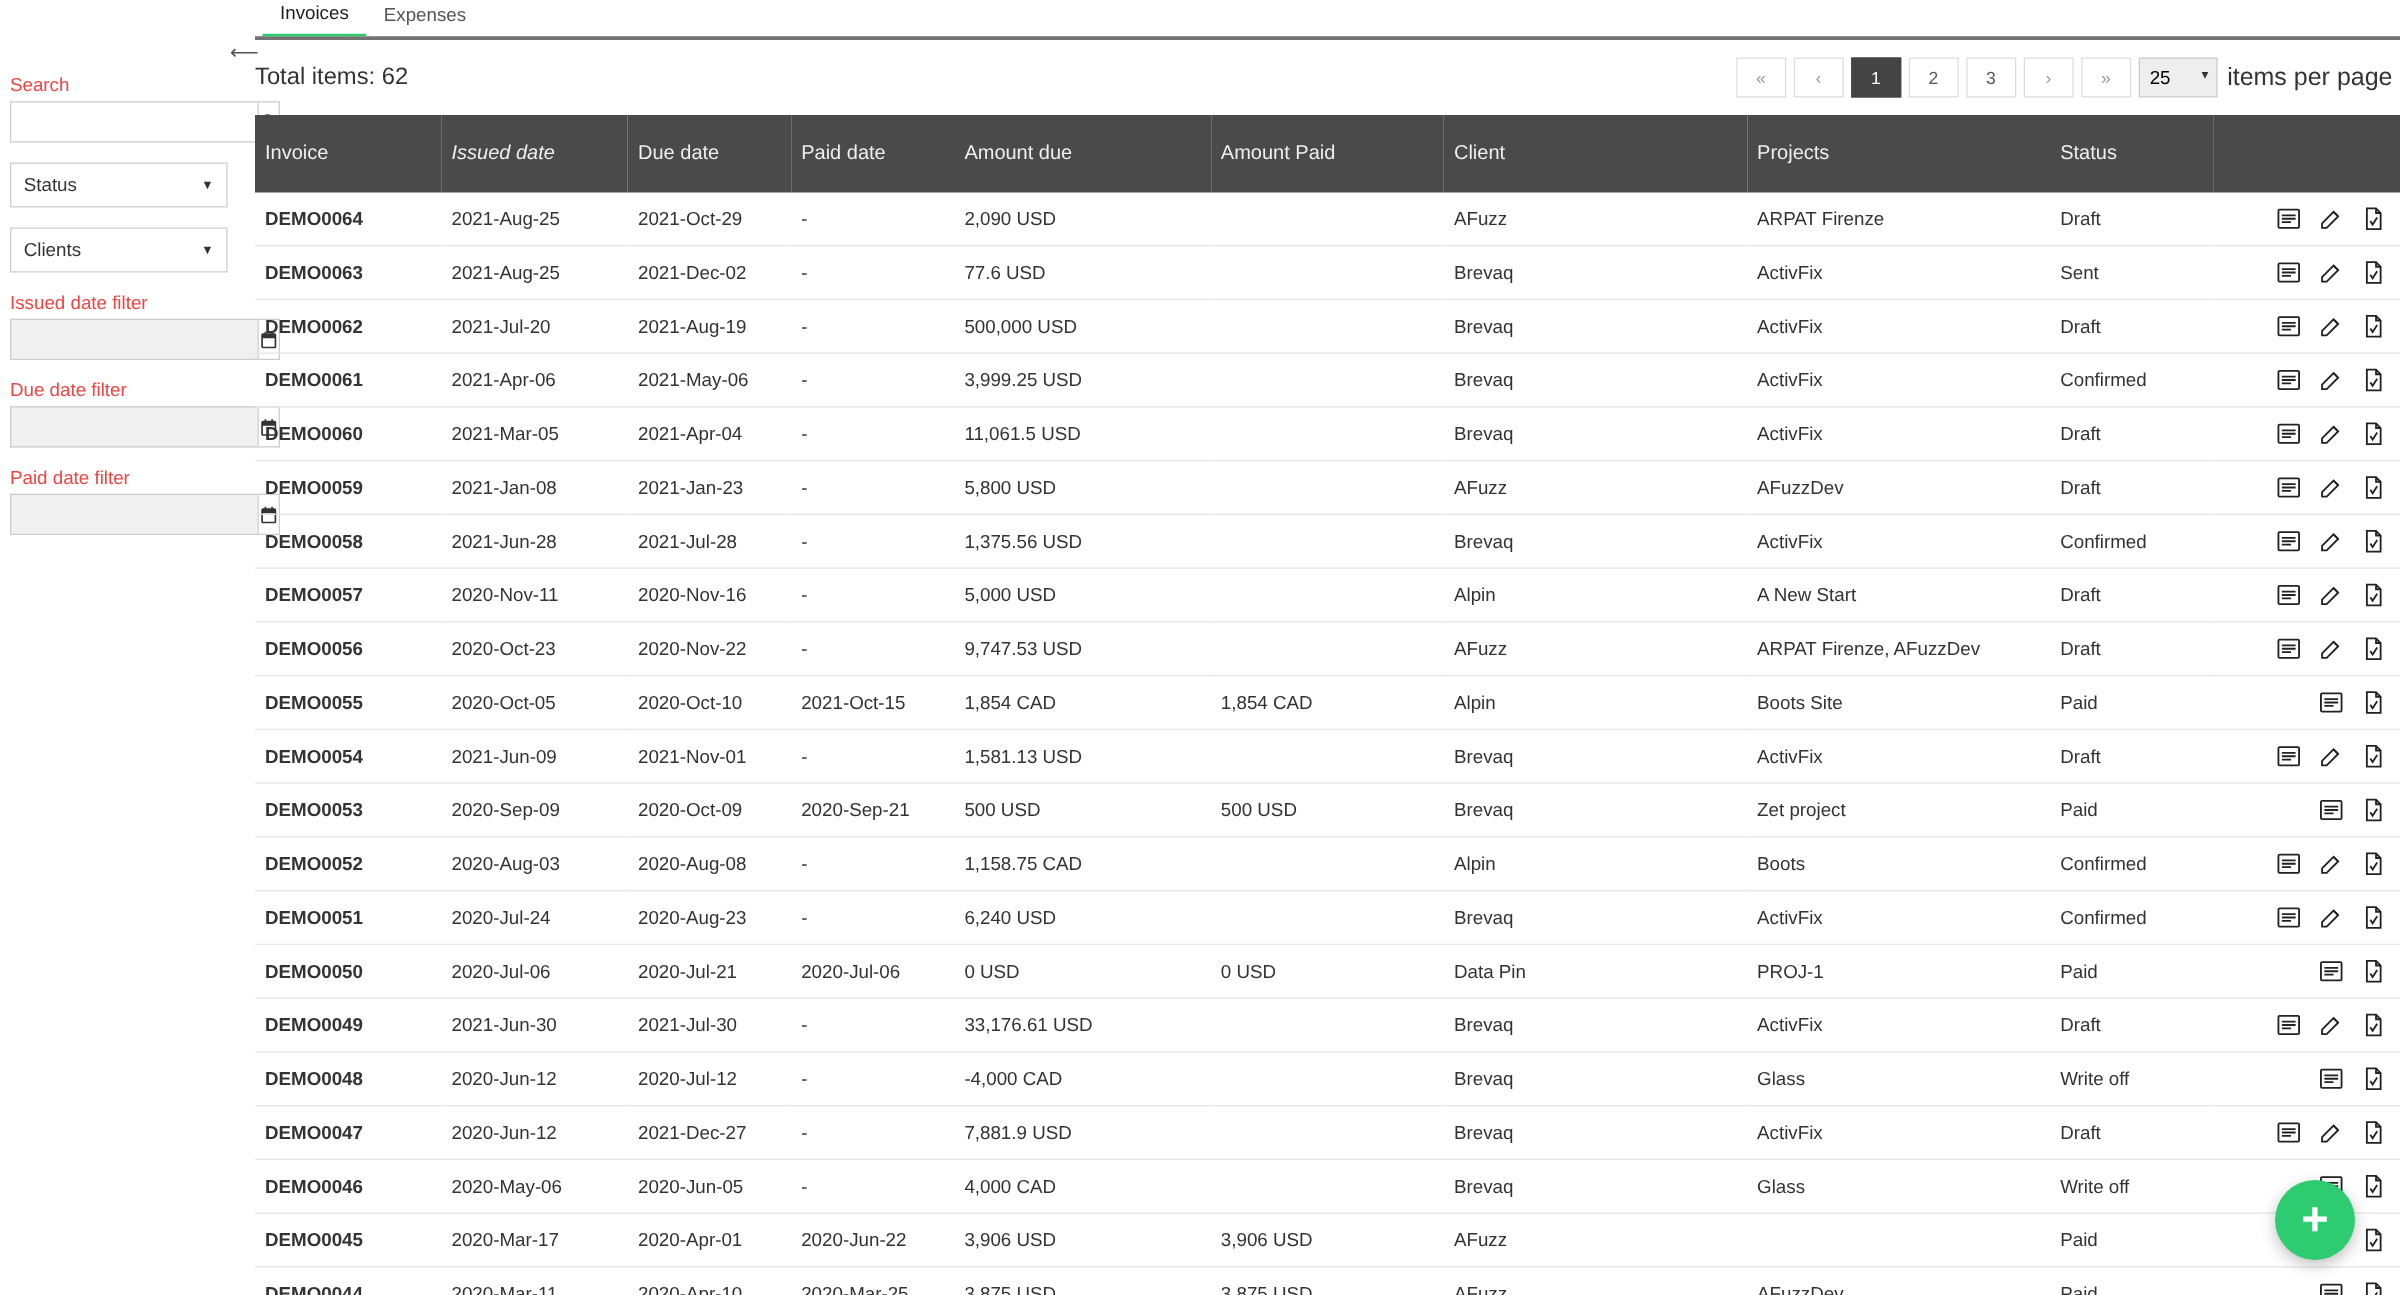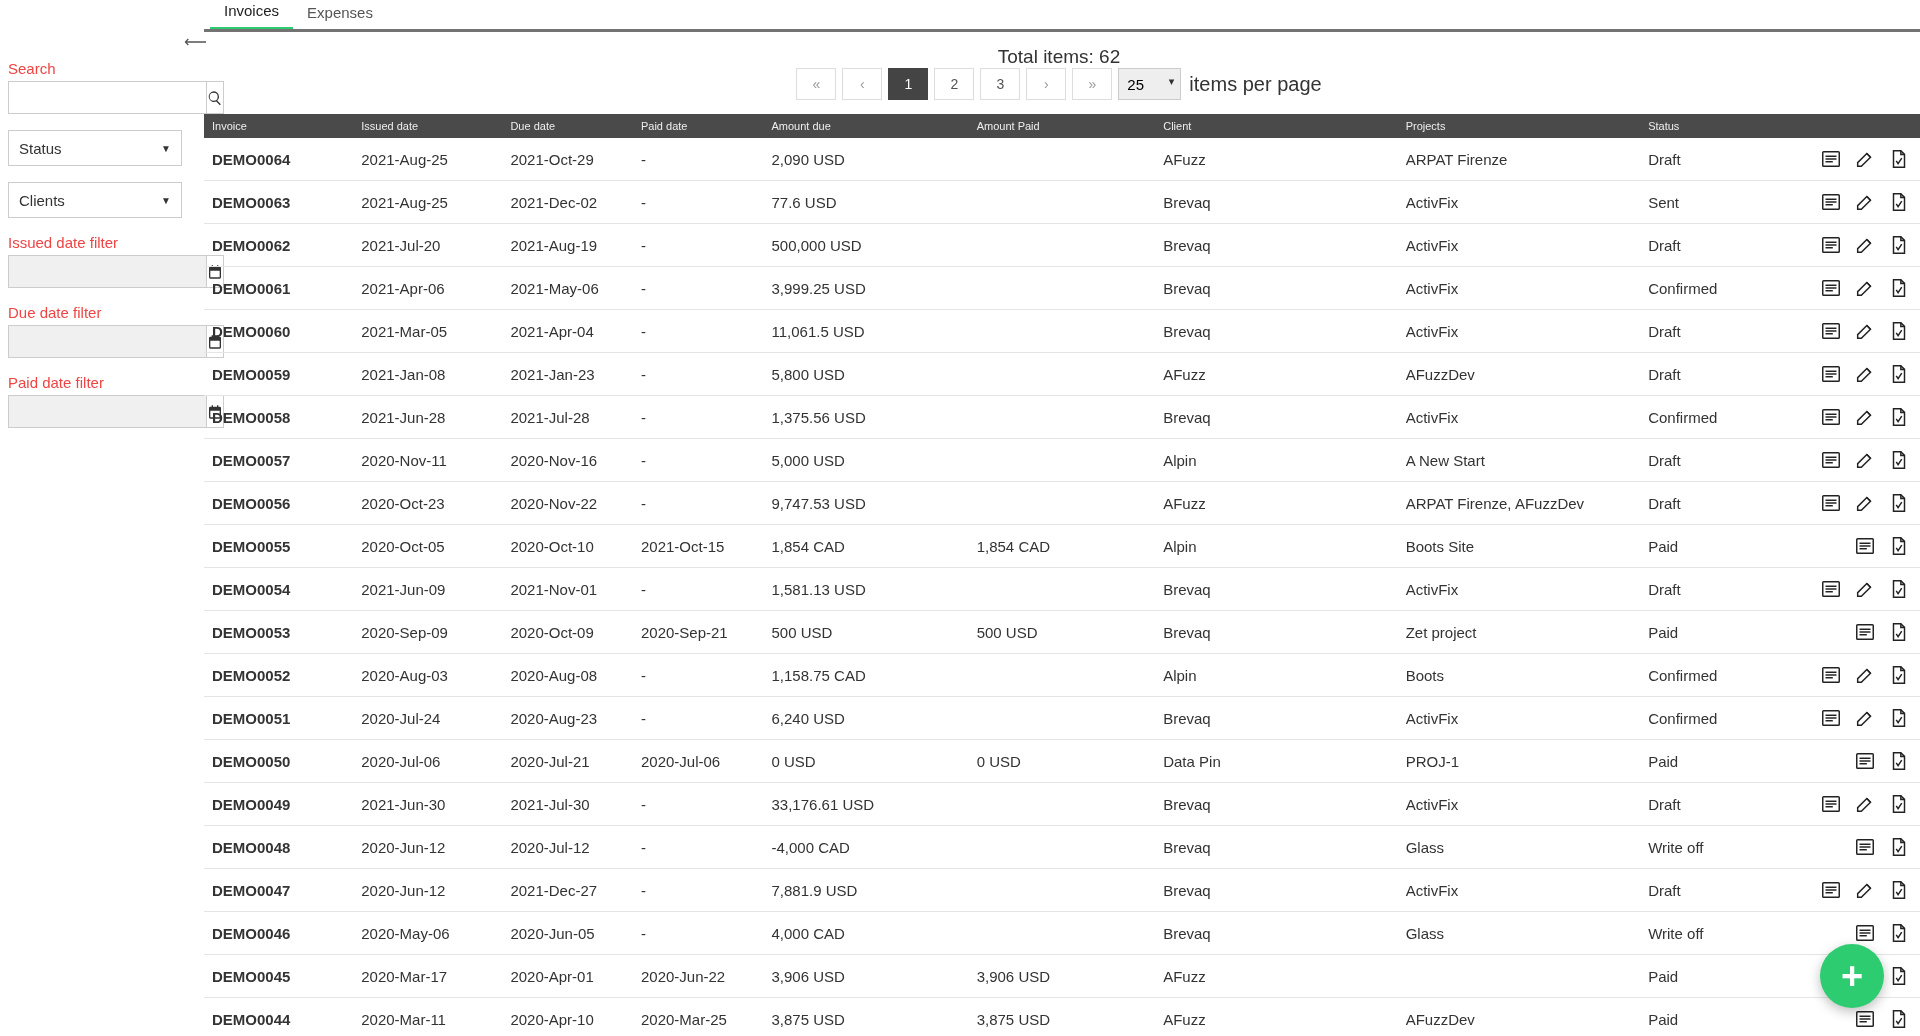--- a/index.html
+++ b/index.html
@@ -83,21 +83,20 @@
 .tab.active {
   color:#1d1d1d;
   border-bottom:2px solid #2ecc71;
 }
 .top-row {
   display:flex;
   align-items:center;
   justify-content:space-between;
   padding:14px 6px 14px 0;
   font-size:16px;
-  flex-direction:column;
 }
 .total { font-size:19px; color:#333; }
 .pager-wrap {
   display:flex;
   align-items:center;
   gap:6px;
 }
 .pager {
   display:flex;
   gap:6px;
@@ -142,22 +141,22 @@
 
 .tbl {
   width:100%;
   border-collapse:collapse;
 }
 .tbl thead th {
   background:#4a4a4a;
   color:#eee;
   text-align:left;
   font-weight:400;
-  padding:6px 8px;
-  font-size:11px;
+  padding:22px 8px;
+  font-size:16px;
 }
 .tbl tbody td {
   padding:8px 8px;
   border-bottom:1px solid #e5e5e5;
   font-size:15px;
   vertical-align:middle;
 }
 .tbl tbody td.inv { font-weight:700; }
 .actions {
   display:flex;
@@ -188,21 +187,21 @@
   font-weight:700;
 }
 .back-arrow{
   position:absolute;
   left:184px;
   top:32px;
   font-size:16px;
   color:#555;
 }
 .col-inv{width:8%;}
-.col-iss{width:8%;}
+.col-iss{width:8%;font-style:italic;}
 .col-due{width:7%;}
 .col-paid{width:7%;}
 .col-adue{width:11%;}
 .col-apaid{width:10%;}
 .col-client{width:13%;}
 .col-proj{width:13%;}
 .col-status{width:7%;}
 .col-act{width:8%;}
 </style>
 </head>

